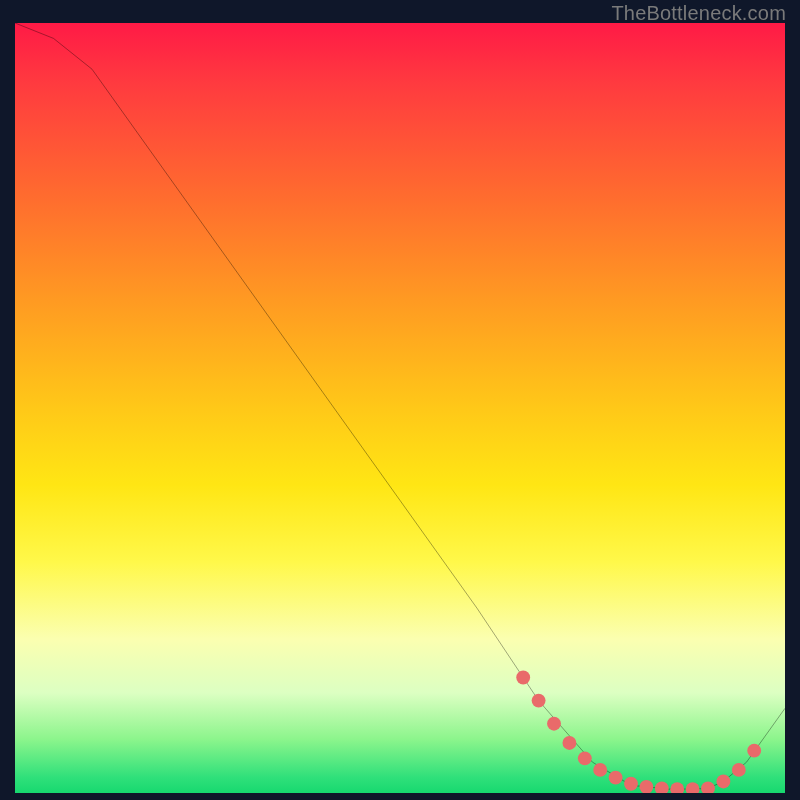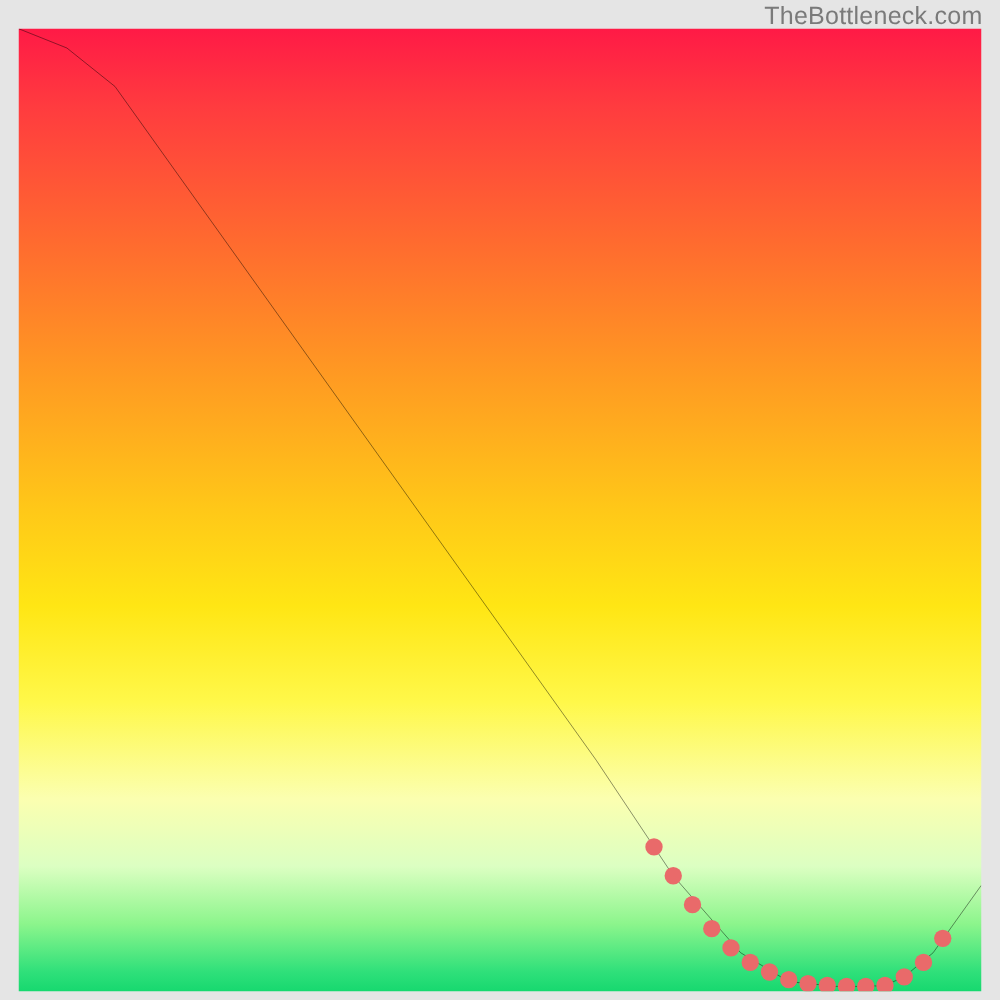--- a/index.html
+++ b/index.html
@@ -8,21 +8,21 @@
     width: 800px;
     height: 800px;
     background: #000;
     overflow: hidden;
     font-family: Arial, Helvetica, sans-serif;
   }
   .frame {
     position: relative;
     width: 800px;
     height: 800px;
-    background: #e5e5e5;
+    background: #0f172a;
   }
   .plot {
     position: absolute;
     left: 15px;
     top: 23px;
     width: 770px;
     height: 770px;
     background: linear-gradient(
       to bottom,
       #ff1a46 0%,

